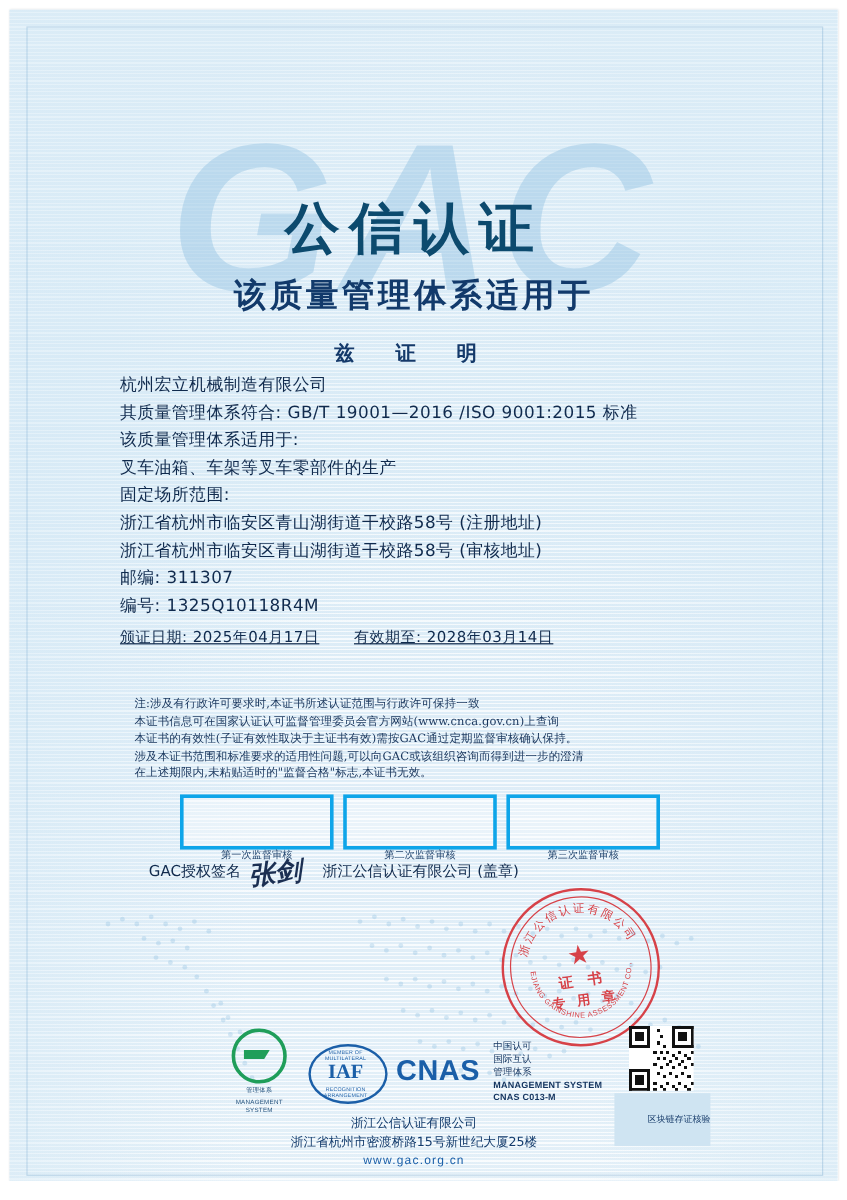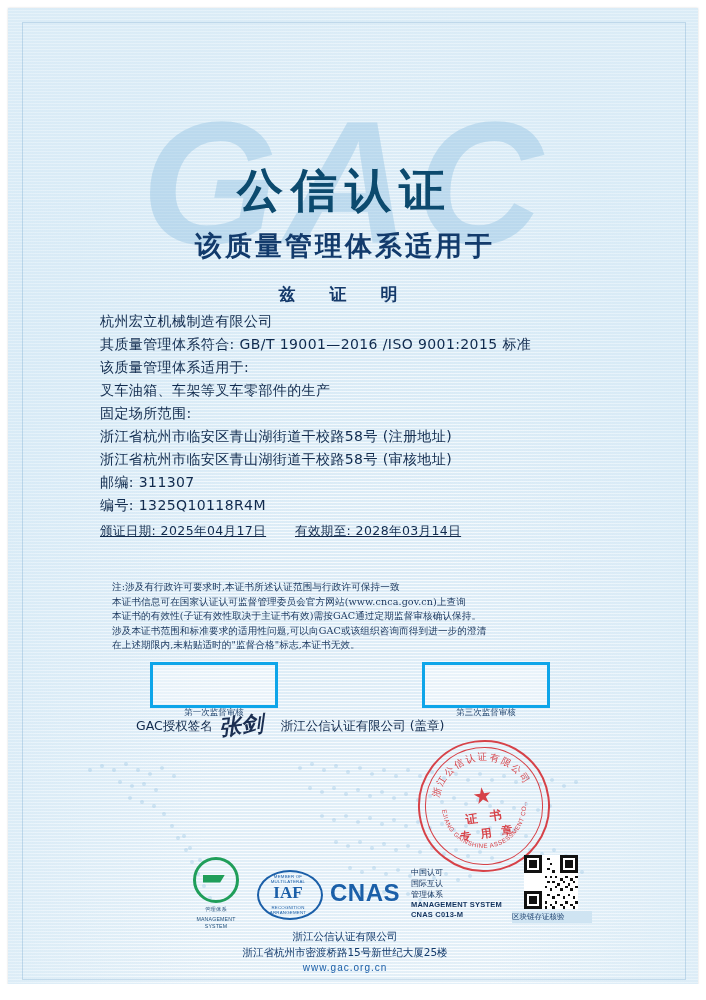--- a/index.html
+++ b/index.html
@@ -194,27 +194,28 @@
     bottom: -14px;
     width: 122px;
     text-align: center;
     font-size: 8.5px;
     color: #23466f;
     font-family: "DejaVu Sans", "Liberation Sans", sans-serif;
   }
 
   .sign-row {
     position: absolute;
-    left: 136px;
+    left: 124px;
     top: 718px;
     width: 420px;
     font-size: 12.5px;
     color: #102a4d;
     font-family: "DejaVu Sans", "Liberation Sans", sans-serif;
     display: flex;
+    align-items: flex-end;
   }
   .sign-label { }
   .signature {
     font-family: "DejaVu Serif", "Liberation Serif", serif;
     font-size: 22px;
     color: #1b2f52;
     font-style: italic;
     font-weight: bold;
     transform: rotate(-6deg);
     margin: 0 12px 0 6px;
@@ -376,25 +377,25 @@
     left: 524px;
     top: 855px;
     width: 54px;
     height: 54px;
   }
   .qr-caption {
     position: absolute;
     left: 512px;
     top: 911px;
     width: 80px;
-    text-align: left;
+    text-align: right;
     font-size: 7.5px;
     color: #1b3f6d;
     background: #cfe4f2;
-    padding: 1px 0;
+    padding: 17px 0;
     font-family: "DejaVu Sans", "Liberation Sans", sans-serif;
   }
 
   .footer {
     position: absolute;
     left: 0;
     top: 928px;
     width: 690px;
     text-align: center;
     font-family: "DejaVu Sans", "Liberation Sans", sans-serif;
@@ -585,20 +586,23 @@
       <div>注:涉及有行政许可要求时,本证书所述认证范围与行政许可保持一致</div>
       <div>本证书信息可在国家认证认可监督管理委员会官方网站(www.cnca.gov.cn)上查询</div>
       <div>本证书的有效性(子证有效性取决于主证书有效)需按GAC通过定期监督审核确认保持。</div>
       <div>涉及本证书范围和标准要求的适用性问题,可以向GAC或该组织咨询而得到进一步的澄清</div>
       <div>在上述期限内,未粘贴适时的"监督合格"标志,本证书无效。</div>
     </div>
 
     <div class="surv-boxes">
       <div class="surv-box">
         <div class="surv-label">第一次监督审核</div>
+      </div>
+      <div class="surv-box">
+        <div class="surv-label">第二次监督审核</div>
       </div>
       <div class="surv-box">
         <div class="surv-label">第三次监督审核</div>
       </div>
     </div>
 
     <div class="sign-row">
       <span class="sign-label">GAC授权签名</span>
       <span class="signature">张剑</span>
       <span class="sign-company">浙江公信认证有限公司 (盖章)</span>

